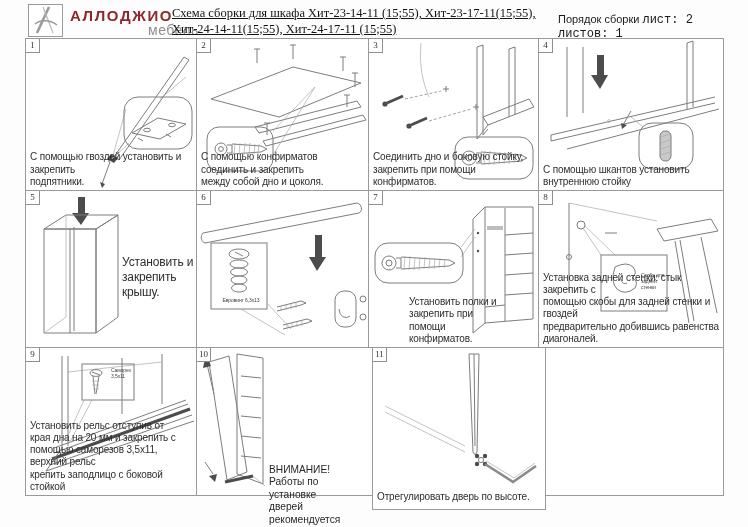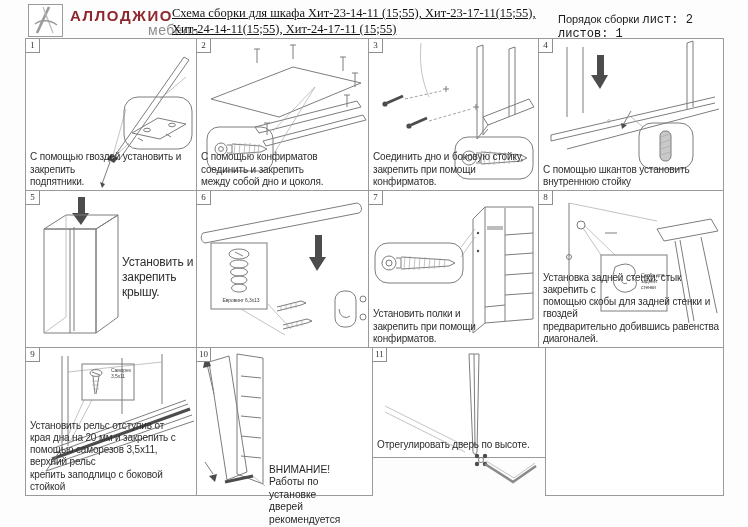--- a/index.html
+++ b/index.html
@@ -186,21 +186,21 @@
       <path class="ln" d="M118,36 H134 M118,38 H134 M116,116 L136,114"></path>
       <circle class="dk" cx="109" cy="42" r="1.2"></circle>
       <circle class="dk" cx="109" cy="60" r="1.2"></circle>
       <path class="lnt" d="M92,56 L106,38 M92,66 L106,46"></path>
       <rect class="ln" x="6" y="52" width="88" height="40" rx="13" fill="#fff"></rect>
       <circle class="ln" cx="20" cy="72" r="7"></circle>
       <circle class="ln" cx="20" cy="72" r="3"></circle>
       <path class="ln" d="M27,67 h5 v10 h-5 M32,66 L80,69 M32,78 L80,75 M80,69 L86,72 L80,75"></path>
       <path class="lnt" d="M36,65 l-1,14 M41,65 l-1,14 M46,66 l-1,13 M51,66 l-1,13 M56,66 l-1,12 M61,67 l-1,11 M66,67 l-1,11 M71,67 l-1,10 M76,68 l-1,9"></path>
     </svg>
-    <div class="cap" style="right:40px;">Установить полки и
+    <div class="cap" style="right:40px;margin-left:36px;">Установить полки и
 закрепить при помощи конфирматов.</div>
   </div>
 
   <div class="cell" style="left:538px;top:190px;width:186px;height:158px;">
     <div class="numbox">8</div>
     <svg class="dwg" width="184" height="155" viewBox="0 0 184 155">
       <path class="ln" d="M30,12 V100"></path>
       <circle class="ln" cx="30" cy="66" r="2.5"></circle>
       <path class="lnt" d="M30,12 L118,30"></path>
       <path class="ln" d="M66,42 H78"></path>
@@ -257,21 +257,21 @@
       <polygon class="dk" points="12,128 20,126 18,134"></polygon>
       <path class="thk" d="M28,134 L56,128"></path>
       <path class="lnt" d="M56,128 L68,138"></path>
     </svg>
     <div class="p10-warn">ВНИМАНИЕ!
 Работы по установке
 дверей рекомендуется
 производить вдвоем.</div>
   </div>
 
-  <div class="cell" style="left:372px;top:347px;width:174px;height:111px;">
+  <div class="cell" style="left:372px;top:347px;width:174px;height:163px;">
     <div class="numbox">11</div>
     <svg class="dwg" width="172" height="146" viewBox="0 0 172 146">
       <path class="ln" d="M96,6 L100,104 M106,6 L104,104 M96,6 H106 M101,6 L102,98"></path>
       <path class="ln" d="M100,104 Q102,109 104,104"></path>
       <path class="lnt" d="M12,58 L92,98 M12,64 L92,104"></path>
       <circle class="dk" cx="104" cy="108" r="2.2"></circle>
       <circle class="dk" cx="112" cy="108" r="2.2"></circle>
       <circle class="dk" cx="104" cy="116" r="2.2"></circle>
       <circle class="dk" cx="112" cy="116" r="2.2"></circle>
       <circle class="ln" cx="108" cy="112" r="2.6"></circle>

